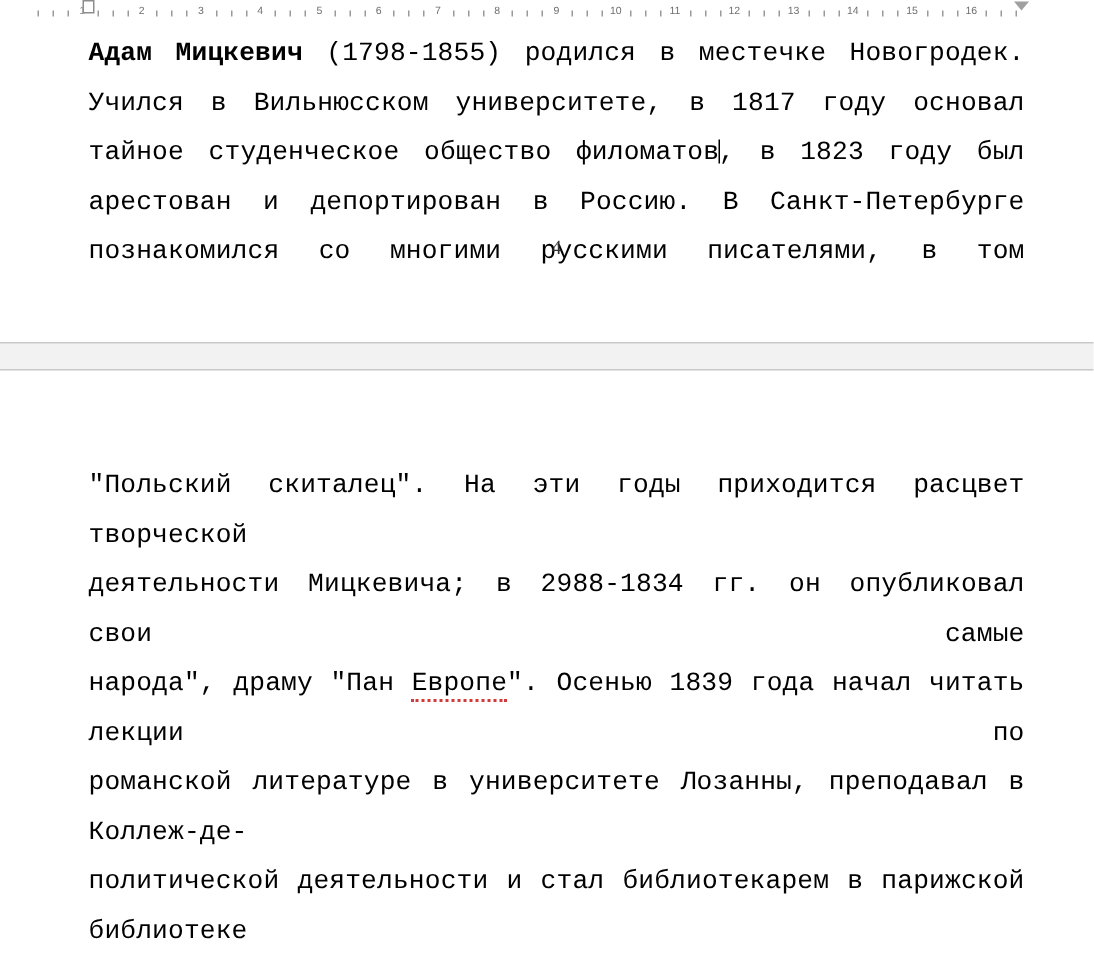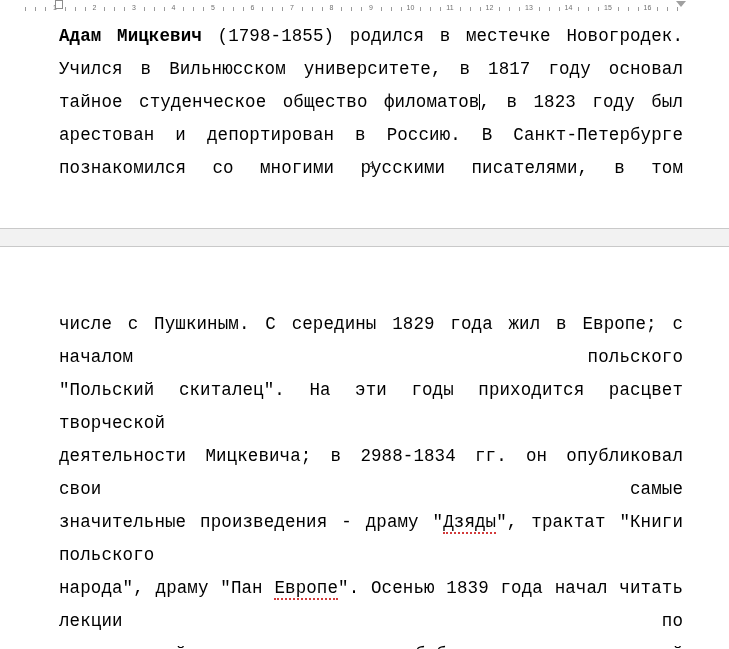--- a/index.html
+++ b/index.html
@@ -244,23 +244,22 @@
       </p>
     </div>
     <div class="page-number" style="top:141px;">4</div>
   </div>
 
   <div class="page-gap"></div>
 
   <div class="page page-two">
     <div class="text-col" style="top:60px;">
       <p class="para" id="para-2-body">
-          <span style="display: block; white-space: normal; text-align: justify; text-align-last: justify;">числе с Пушкиным. С середины 1829 года жил в Европе; с началом польского</span>
           <span style="display: block; white-space: normal; text-align: justify; text-align-last: justify;">"Польский скиталец". На эти годы приходится расцвет творческой</span>
           <span style="display: block; white-space: normal; text-align: justify; text-align-last: justify;">деятельности Мицкевича; в 2988-1834 гг. он опубликовал свои самые</span>
-          <span style="display: block; white-space: normal; text-align: justify; text-align-last: justify;">значительные произведения - драму "<span class="spell-error">Дзяды</span>", трактат "Книги польского</span>
           <span style="display: block; white-space: normal; text-align: justify; text-align-last: justify;">народа", драму "Пан <span class="spell-error">Европе</span>". Осенью 1839 года начал читать лекции по</span>
+          <span style="display: block; white-space: normal; text-align: justify; text-align-last: justify;">романской литературе в университете Лозанны, преподавал в Коллеж-де-</span>
           <span style="display: block; white-space: normal; text-align: justify; text-align-last: left;">политической деятельности и стал библиотекарем в парижской библиотеке</span>
         </p>
     </div>
   </div>
 
 </div>
 
 </body></html>

